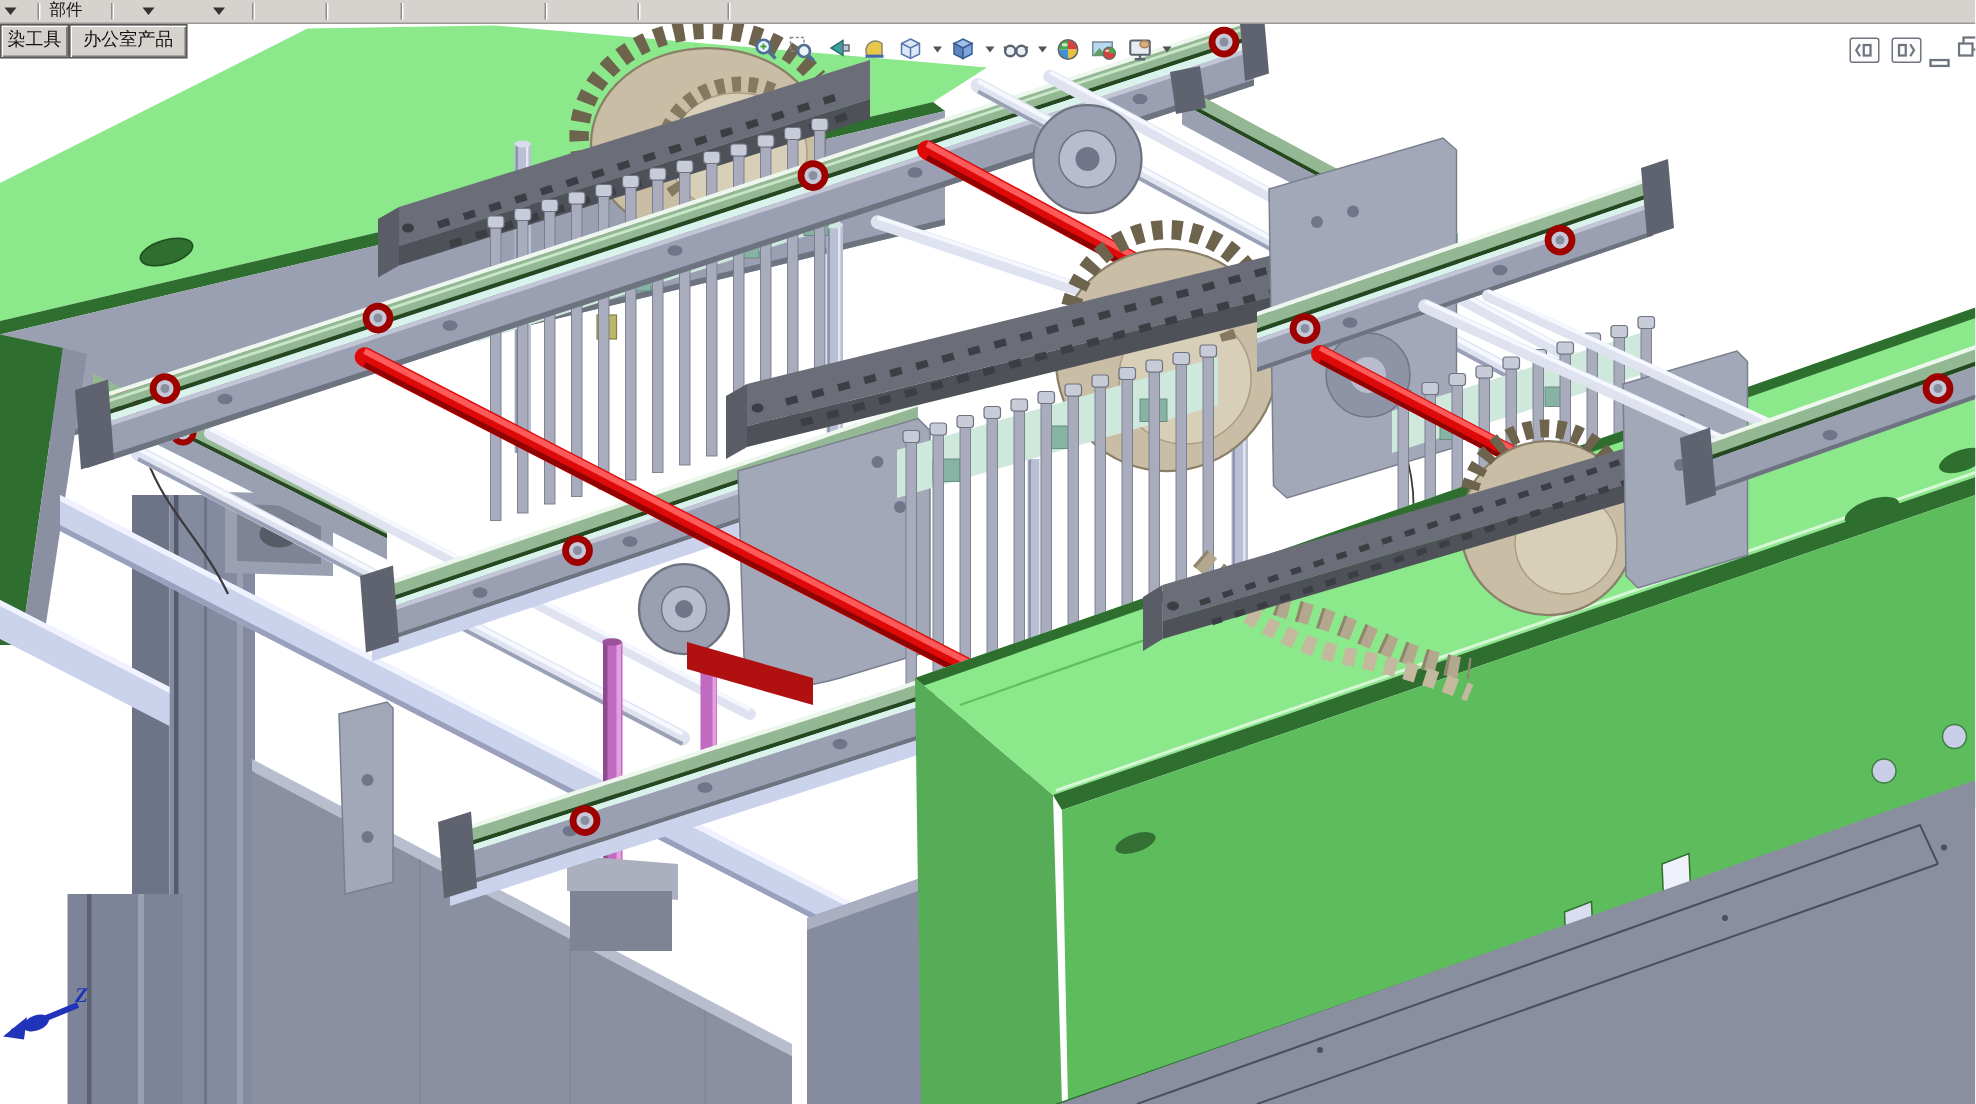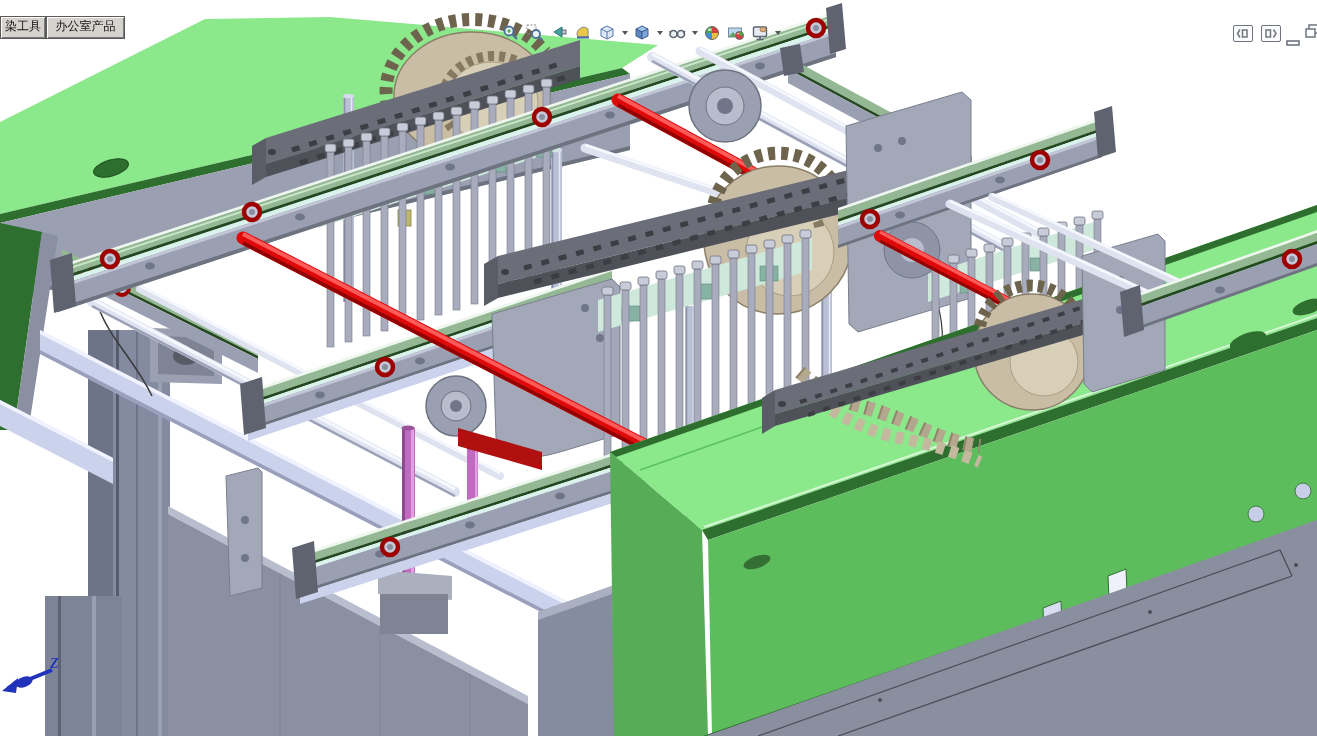--- a/index.html
+++ b/index.html
@@ -505,20 +505,34 @@
     </g>
 
     <g>
       <line x1="8" y1="688" x2="52" y2="670" stroke="#2233BB" stroke-width="4"></line>
       <polygon points="2,691 18,678 16,693" fill="#2233BB"></polygon>
       <ellipse cx="24" cy="682" rx="9" ry="5" fill="#2233BB" transform="rotate(-20 24 682)"></ellipse>
       <text class="txtZ" x="50" y="668">Z</text>
     </g>
   </svg>
 
+  <div class="toolbar">
+    <span class="tb-caret" style="left:3px"></span>
+    <span class="tb-sep" style="left:25px"></span>
+    <span class="tb-label" style="left:33px">部件</span>
+    <span class="tb-sep" style="left:74px"></span>
+    <span class="tb-caret" style="left:95px"></span>
+    <span class="tb-caret" style="left:142px"></span>
+    <span class="tb-sep" style="left:168px"></span>
+    <span class="tb-sep" style="left:217px"></span>
+    <span class="tb-sep" style="left:267px"></span>
+    <span class="tb-sep" style="left:363px"></span>
+    <span class="tb-sep" style="left:425px"></span>
+    <span class="tb-sep" style="left:485px"></span>
+  </div>
 
   <div class="tab" style="left:0;width:44px">染工具</div>
   <div class="tab" style="left:46px;width:77px">办公室产品</div>
 
   <div class="headsup">
     <span class="hu-btn" title="zoom-to-fit">
       <svg width="18" height="18">
           <circle cx="7" cy="7" r="4.5" fill="#EAF2FA" stroke="#4E6E96" stroke-width="1.8"></circle>
           <line x1="10.5" y1="10.5" x2="15" y2="15" stroke="#4E6E96" stroke-width="2.2"></line>
           <path d="M5,7 h4 M7,5 v4" stroke="#3FA03F" stroke-width="1.2"></path>

